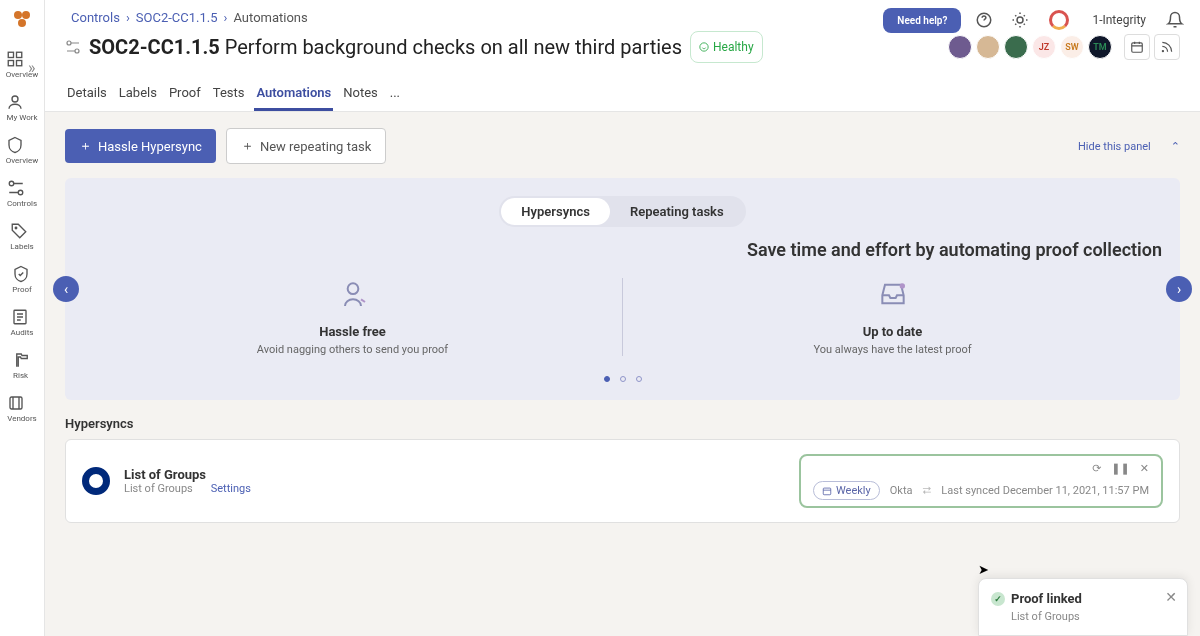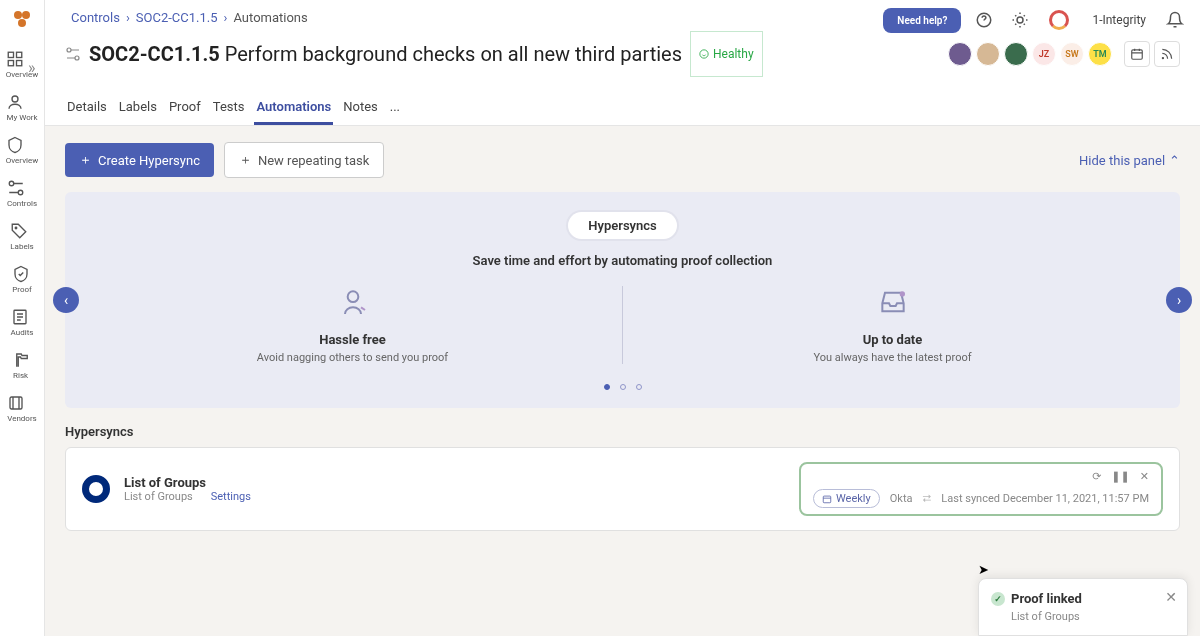--- a/index.html
+++ b/index.html
@@ -16,37 +16,37 @@
 .breadcrumb .current{color:#555}
 .header-actions{position:absolute;right:12px;top:6px;display:flex;align-items:center;gap:10px}
 .need-help{background:#4b5fb3;color:#fff;border:none;padding:7px 14px;border-radius:8px;font-size:10px;font-weight:600;cursor:pointer}
 .icon-btn{width:26px;height:26px;display:flex;align-items:center;justify-content:center;color:#555;cursor:pointer;border-radius:4px}
 .org-badge{display:flex;align-items:center;gap:23px;font-size:12px;color:#444;padding:4px 6px}
 .org-circle{width:20px;height:20px;border:3px solid #d9534f;border-radius:50%;border-bottom-color:#f0ad4e}
 .title-row{display:flex;align-items:center;gap:12px;margin-top:6px;justify-content:space-between}
 .title-left{display:flex;align-items:center;gap:8px}
 .title-left h1{font-size:20px;font-weight:400;color:#222}
 .title-left .code{font-weight:700}
-.healthy{display:inline-flex;align-items:center;gap:4px;color:#28a745;font-size:12px;border:1px solid #c6e8cf;padding:15px 8px;border-radius:0}
+.healthy{display:inline-flex;align-items:center;gap:4px;color:#28a745;font-size:12px;border:1px solid #c6e8cf;padding:8px 8px;border-radius:8px}
 .avatars{display:flex;align-items:center;gap:4px}
 .avatar{width:24px;height:24px;border-radius:50%;font-size:9px;font-weight:600;display:flex;align-items:center;justify-content:center;color:#fff;border:1px solid #fff}
 .tabs{display:flex;gap:8px;margin-top:14px;font-size:13px}
 .tab{padding:8px 2px;color:#444;cursor:pointer}
 .tab.active{color:#3d4ea0;font-weight:600;border-bottom:3px solid #3d4ea0}
 .content{padding:16px 20px}
 .toolbar{display:flex;gap:10px;align-items:center;margin-bottom:14px}
 .btn-primary{background:#4b5fb3;color:#fff;border:none;padding:8px 14px;border-radius:4px;font-size:13px;cursor:pointer;display:flex;align-items:center;gap:6px}
 .btn-secondary{background:#fff;border:1px solid #ccc;color:#555;padding:8px 14px;border-radius:4px;font-size:13px;cursor:pointer;display:flex;align-items:center;gap:6px}
-.hide-panel{color:#4b5fb3;font-size:13px;cursor:pointer;display:flex;align-items:center;gap:4px}
+.hide-panel{color:#4b5fb3;font-size:11px;cursor:pointer;display:flex;align-items:center;gap:20px}
 .panel{background:#eaebf4;border-radius:6px;padding:18px;position:relative}
 .panel-tabs{display:flex;justify-content:center}
 .panel-tab-group{background:#e1e2ec;border-radius:20px;padding:2px;display:flex}
 .panel-tab{padding:6px 20px;font-size:13px;font-weight:600;color:#333;cursor:pointer;border-radius:18px}
 .panel-tab.active{background:#fff}
-.panel-sub{text-align:center;font-size:13px;font-weight:600;color:#333;margin-top:12px}
+.panel-sub{text-align:right;font-size:18px;font-weight:600;color:#333;margin-top:12px}
 .features{display:flex;margin-top:18px}
 .feature{flex:1;text-align:center;padding:0 20px;border-right:1px solid #c8c9db}
 .feature:last-child{border-right:none}
 .feature svg{width:32px;height:32px;color:#8a8db5;margin-bottom:10px}
 .feature h3{font-size:13px;font-weight:700;margin-bottom:4px}
 .feature p{font-size:11px;color:#666}
 .dots{display:flex;justify-content:center;gap:10px;margin-top:20px}
 .dot{width:6px;height:6px;border-radius:50%;border:1px solid #9095c9;cursor:pointer}
 .dot.active{background:#4b5fb3;border-color:#4b5fb3}
 .carousel-arrow{position:absolute;top:50%;transform:translateY(-50%);width:26px;height:26px;border-radius:50%;background:#4b5fb3;color:#fff;display:flex;align-items:center;justify-content:center;cursor:pointer;font-size:14px}
@@ -197,21 +197,21 @@
             </svg>
             <span>Healthy</span>
           </span>
       </div>
       <div class="avatars">
         <div class="avatar" style="background:#6e5b8f"></div>
         <div class="avatar" style="background:#d6b895"></div>
         <div class="avatar" style="background:#3a6c4d"></div>
         <div class="avatar" style="background:#fbe7e7;color:#c0392b">JZ</div>
         <div class="avatar" style="background:#fbeee7;color:#c7791c">SW</div>
-        <div class="avatar" style="background:#fde047;color:#2a8a55">TM</div>
+        <div class="avatar" style="background:#0f172a;color:#2a8a55">TM</div>
         <span class="icon-btn" style="border:1px solid #ddd;border-radius:4px;margin-left:8px">
             <svg width="14" height="14" viewBox="0 0 24 24" fill="none" stroke="currentColor" stroke-width="2">
               <rect x="3" y="5" width="18" height="16" rx="2"></rect>
               <path d="M3 10h18M8 3v4M16 3v4"></path>
             </svg>
           </span>
         <span class="icon-btn" style="border:1px solid #ddd;border-radius:4px">
             <svg width="14" height="14" viewBox="0 0 24 24" fill="none" stroke="currentColor" stroke-width="2">
               <path d="M4 11a9 9 0 019 9M4 4a16 16 0 0116 16"></path>
               <circle cx="5" cy="19" r="1" fill="currentColor"></circle>
@@ -228,39 +228,40 @@
       <div class="tab active">Automations</div>
       <div class="tab">Notes</div>
       <div class="tab">...</div>
     </div>
   </div>
 
   <div class="content">
     <div class="toolbar">
       <button class="btn-primary">
           <span>＋</span>
-          <span>Create Hypersync</span>
+          <span>Hassle Hypersync</span>
         </button>
       <button class="btn-secondary">
           <span>＋</span>
           <span>New repeating task</span>
         </button>
       <div class="spacer"></div>
       <a class="hide-panel">
           <span>Hide this panel</span> 
           <span>⌃</span>
         </a>
     </div>
 
     <div class="panel">
       <div class="carousel-arrow left">‹</div>
       <div class="carousel-arrow right">›</div>
       <div class="panel-tabs">
         <div class="panel-tab-group">
           <div class="panel-tab active">Hypersyncs</div>
+          <div class="panel-tab">Repeating tasks</div>
         </div>
       </div>
       <div class="panel-sub">Save time and effort by automating proof collection</div>
       <div class="features">
         <div class="feature">
           <svg viewBox="0 0 24 24" fill="none" stroke="currentColor" stroke-width="1.5">
               <circle cx="12" cy="8" r="4"></circle>
               <path d="M6 21c0-3 2.7-5 6-5s6 2 6 5"></path>
               <path d="M18 16l3 2" stroke="#b094c9"></path>
             </svg>

